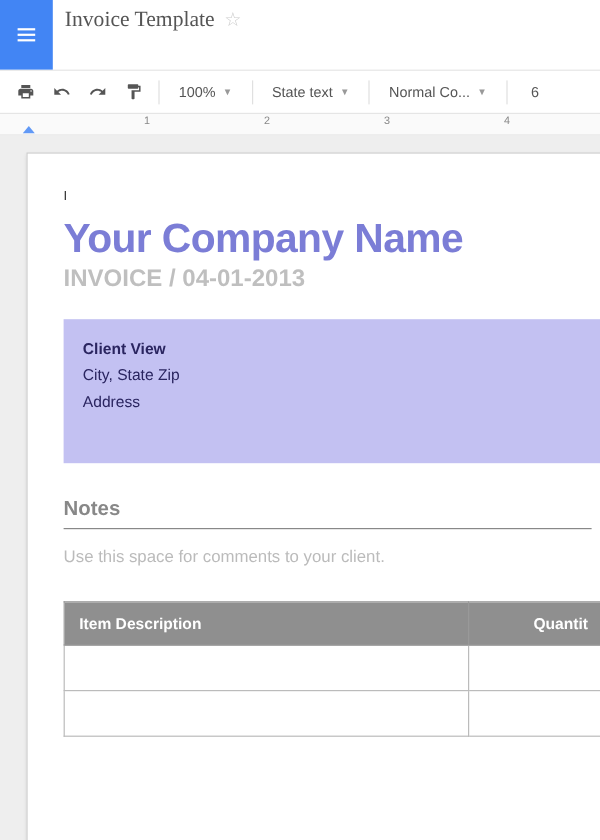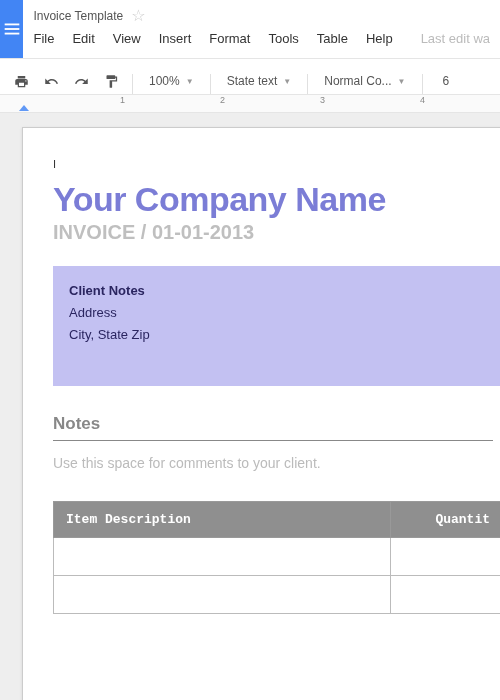--- a/index.html
+++ b/index.html
@@ -3,27 +3,27 @@
 <meta charset="utf-8">
 <style>
   * { box-sizing: border-box; margin: 0; padding: 0; }
   body { font-family: Arial, sans-serif; font-size: 13px; color: #333; background: #fff; width: 500px; height: 700px; overflow: hidden; }
   
   .header { display: flex; align-items: flex-start; border-bottom: 1px solid #e5e5e5; }
   .app-icon { width: 44px; height: 58px; background: #4285f4; display: flex; align-items: center; justify-content: center; }
   .app-icon svg { width: 22px; height: 22px; fill: #fff; }
   .title-area { padding: 6px 10px 4px 10px; flex: 1; }
   .doc-title-row { display: flex; align-items: center; gap: 8px; }
-  .doc-title { font-size: 12px; color: #555; }
+  .doc-title { font-size: 18px; color: #555; font-family: Liberation Serif, serif; }
   .star { color: #ccc; font-size: 16px; cursor: pointer; }
   .menubar { display: flex; gap: 18px; margin-top: 6px; font-size: 13px; color: #333; align-items: center; }
   .menubar span { cursor: pointer; }
   .last-edit { color: #bbb; margin-left: 10px; white-space: nowrap; }
   
-  .toolbar { display: flex; align-items: flex-end; height: 36px; border-bottom: 1px solid #e5e5e5; padding: 0 8px; gap: 4px; }
+  .toolbar { display: flex; align-items: center; height: 36px; border-bottom: 1px solid #e5e5e5; padding: 0 8px; gap: 4px; }
   .tb-btn { width: 26px; height: 26px; display: flex; align-items: center; justify-content: center; cursor: pointer; color: #555; }
   .tb-sep { width: 1px; height: 20px; background: #e0e0e0; margin: 0 4px; }
   .tb-dropdown { display: flex; align-items: center; padding: 0 8px; height: 26px; cursor: pointer; font-size: 12px; color: #555; gap: 6px; }
   .chev { font-size: 8px; color: #999; }
   
   .ruler { height: 18px; background: #fafafa; border-bottom: 1px solid #e5e5e5; position: relative; font-size: 9px; color: #888; }
   .ruler-marker { position: absolute; top: 0; }
   .ruler-tab { position: absolute; bottom: 1px; left: 19px; width: 0; height: 0; border-left: 5px solid transparent; border-right: 5px solid transparent; border-bottom: 6px solid #6199f6; }
   
   .canvas-area { background: #eee; height: 600px; padding-top: 14px; overflow: hidden; }
@@ -35,50 +35,39 @@
   .invoice-line .slash { color: #bfbfbf; }
   
   .client-box { background: #c3c1f2; margin-top: 22px; padding: 14px 16px 40px 16px; color: #2a2560; font-size: 13px; line-height: 1.7; width: 450px; }
   .client-box .client-name { font-weight: bold; }
   
   .notes-heading { font-size: 17px; color: #888; font-weight: bold; margin-top: 28px; margin-bottom: 6px; font-family: Arial; }
   .notes-rule { border: none; border-top: 1px solid #888; width: 440px; }
   .notes-placeholder { color: #bbb; font-size: 14px; margin-top: 14px; }
   
   .item-table { margin-top: 30px; border-collapse: collapse; width: 450px; }
-  .item-table th { background: #8f8f8f; color: #fff; text-align: left; padding: 10px 12px; font-size: 13px; font-weight: bold; border: 1px solid #999; font-family: Liberation Mono, monospace; }
+  .item-table th { background: #8f8f8f; color: #fff; text-align: left; padding: 10px 12px; font-size: 13px; font-weight: bold; border: 1px solid #999; }
   .item-table th:last-child { text-align: right; }
   .item-table td { border: 1px solid #bbb; height: 38px; }
 </style>
 </head>
 <body>
 
 <div class="header">
   <div class="app-icon">
     <svg viewBox="0 0 24 24">
         <rect x="4" y="6" width="16" height="2"></rect>
         <rect x="4" y="11" width="16" height="2"></rect>
         <rect x="4" y="16" width="16" height="2"></rect>
       </svg>
   </div>
   <div class="title-area">
     <div class="doc-title-row">
       <span class="doc-title">Invoice Template</span>
       <span class="star">☆</span>
-    </div>
-    <div class="menubar">
-      <span>File</span>
-      <span>Edit</span>
-      <span>View</span>
-      <span>Insert</span>
-      <span>Format</span>
-      <span>Tools</span>
-      <span>Table</span>
-      <span>Help</span>
-      <span class="last-edit">Last edit wa</span>
     </div>
   </div>
 </div>
 
 <div class="toolbar">
   <div class="tb-btn">
       <svg width="15" height="15" viewBox="0 0 24 24" fill="#555">
         <path d="M19 8H5c-1.66 0-3 1.34-3 3v6h4v4h12v-4h4v-6c0-1.66-1.34-3-3-3zm-3 11H8v-5h8v5zm3-7c-.55 0-1-.45-1-1s.45-1 1-1 1 .45 1 1-.45 1-1 1zm-1-9H6v4h12V3z"></path>
       </svg>
     </div>
@@ -124,26 +113,26 @@
   <span class="ruler-marker" style="left:220px">2</span>
   <span class="ruler-marker" style="left:320px">3</span>
   <span class="ruler-marker" style="left:420px">4</span>
 </div>
 
 <div class="canvas-area">
   <div class="page">
     <div class="cursor-mark">I</div>
     <div class="company-name">Your Company Name</div>
     <div class="invoice-line">
-      <span>INVOICE</span><span class="slash"> / </span><span>01-01-2013</span>
+      <span>INVOICE</span><span class="slash"> / </span><span>04-01-2013</span>
     </div>
     <div class="client-box">
-      <div class="client-name">Client Notes</div>
+      <div class="client-name">Client View</div>
+      <div>City, State Zip</div>
       <div>Address</div>
-      <div>City, State Zip</div>
     </div>
     <div class="notes-heading">Notes</div>
     <hr class="notes-rule">
     <div class="notes-placeholder">Use this space for comments to your client.</div>
     <table class="item-table">
       <tbody>
           <tr>
         <th style="width:75%">Item Description</th>
         <th>Quantit</th>
       </tr>

